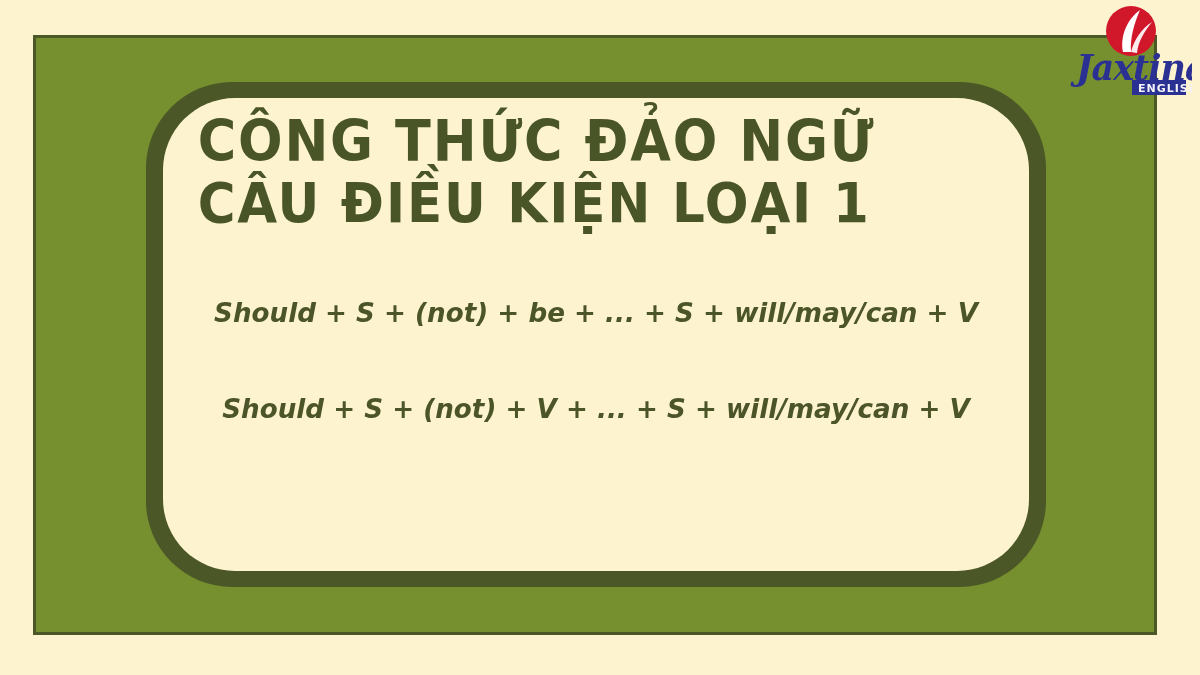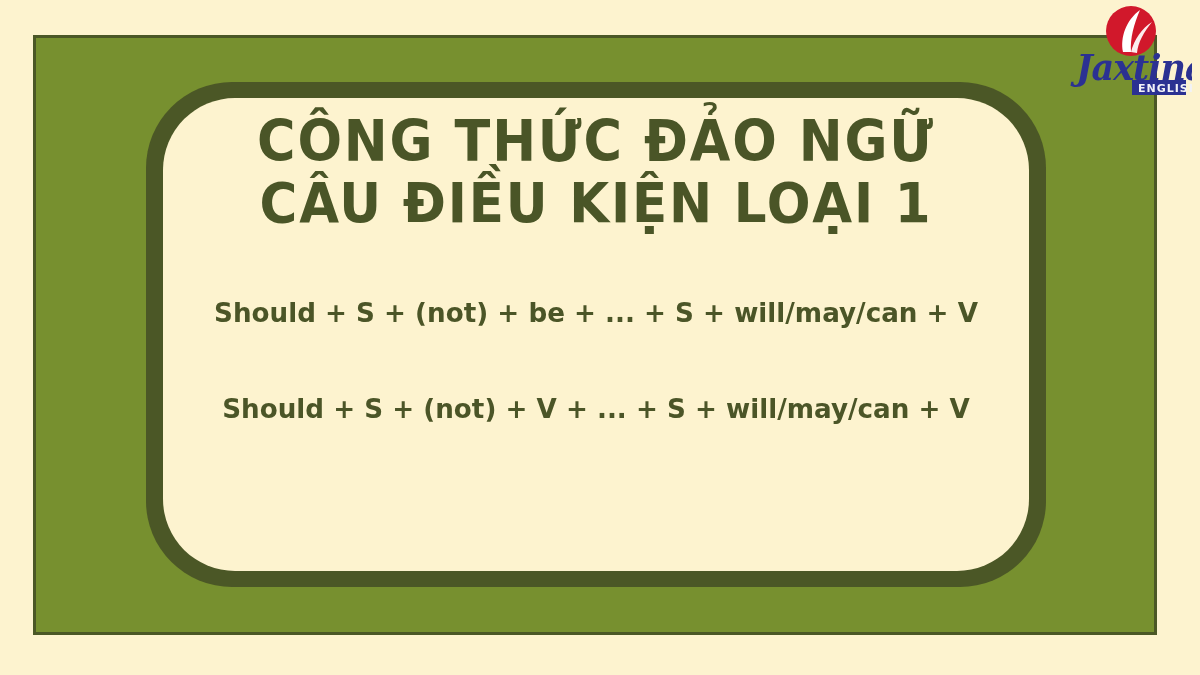--- a/index.html
+++ b/index.html
@@ -57,21 +57,20 @@
     box-sizing: border-box;
     display: flex;
     flex-direction: column;
     align-items: center;
   }
 
   
   .title-block {
     margin-top: 12px;
     width: 100%;
-    text-align: center;
     user-select: none;
   }
   .title-line {
     color: #4a5527;
     font-family: "DejaVu Sans", sans-serif;
     font-weight: bold;
     font-size: 57px;
     line-height: 62px;
     letter-spacing: 2px;
     text-transform: uppercase;
@@ -81,20 +80,21 @@
   }
   .title-line.line2 {
     font-size: 56px;
   }
 
   
   .formulas {
     margin-top: 62px;
     width: 100%;
     text-align: center;
+    font-style: italic;
   }
   .formula {
     color: #4b5527;
     font-family: "DejaVu Sans", sans-serif;
     font-weight: bold;
     font-size: 27px;
     line-height: 34px;
     letter-spacing: 0px;
     white-space: nowrap;
     transform: scaleX(0.97);

